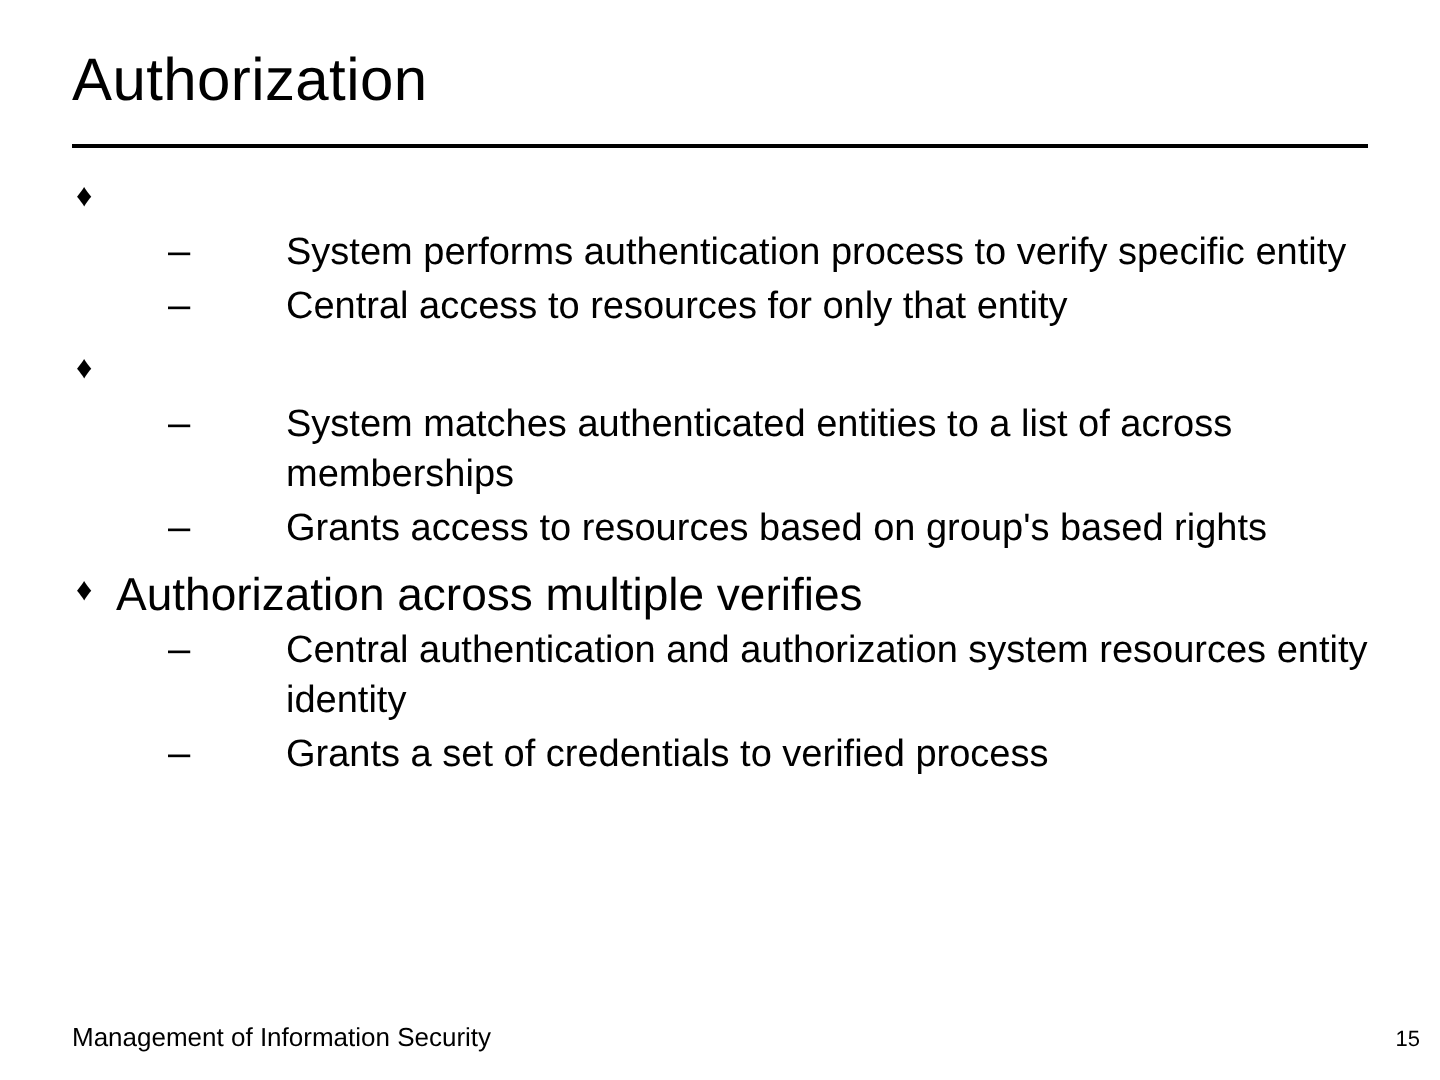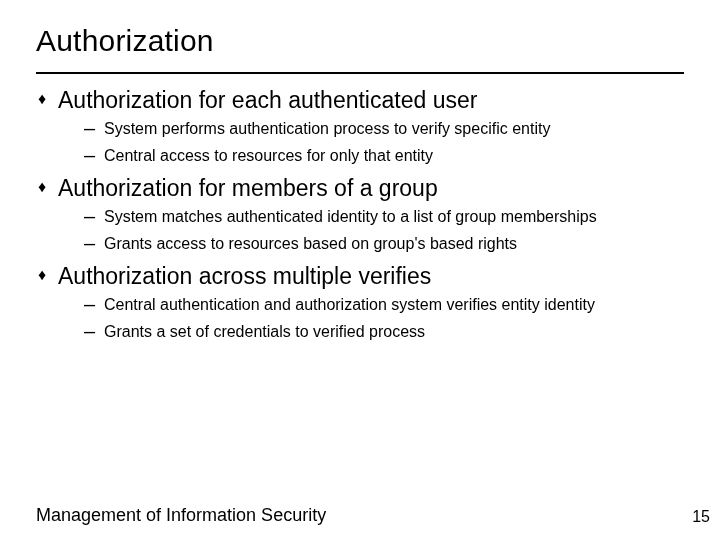--- a/index.html
+++ b/index.html
@@ -7,71 +7,69 @@
   .slide { width: 720px; height: 540px; position: relative; padding: 24px 36px 0 36px; }
   .title { font-size: 30px; font-weight: 400; letter-spacing: 0.2px; }
   .rule { border: none; border-top: 2px solid #000; margin-top: 14px; margin-bottom: 12px; }
   .content { padding-left: 2px; }
   .top-item { display: flex; align-items: flex-start; margin-top: 6px; }
   .diamond { font-size: 16px; line-height: 26px; width: 20px; flex: none; text-align: left; }
   .top-text { font-size: 23px; line-height: 28px; }
   .sub-list { margin-left: 46px; margin-top: 2px; }
   .sub-item { display: flex; align-items: flex-start; margin-top: 2px; }
   .dash { font-size: 20px; line-height: 25px; width: 20px; flex: none; }
-  .sub-text { font-size: 16px; line-height: 25px; }
-  .footer-left { position: absolute; left: 36px; bottom: 14px; font-size: 18px; }
-  .footer-right { position: absolute; right: 10px; bottom: 14px; font-size: 16px; }
+  .sub-text { font-size: 19px; line-height: 25px; margin-left: 39px; }
+  .footer-left { position: absolute; left: 36px; bottom: 14px; font-size: 13px; }
+  .footer-right { position: absolute; right: 10px; bottom: 14px; font-size: 11px; }
 </style>
 </head>
 <body>
 
 <div class="slide">
   <div class="title">Authorization</div>
   <hr class="rule">
 
   <div class="content">
 
     <div class="top-item">
       <span class="diamond">♦</span>
-      <span class="top-text">Authorization for each authenticated user</span>
     </div>
     <div class="sub-list">
       <div class="sub-item">
         <span class="dash">–</span>
         <span class="sub-text">System performs authentication process to verify specific entity</span>
       </div>
       <div class="sub-item">
         <span class="dash">–</span>
         <span class="sub-text">Central access to resources for only that entity</span>
       </div>
     </div>
 
     <div class="top-item">
       <span class="diamond">♦</span>
-      <span class="top-text">Authorization for members of a group</span>
     </div>
     <div class="sub-list">
       <div class="sub-item">
         <span class="dash">–</span>
-        <span class="sub-text">System matches authenticated identity to a list of group memberships</span>
+        <span class="sub-text">System matches authenticated entities to a list of across memberships</span>
       </div>
       <div class="sub-item">
         <span class="dash">–</span>
         <span class="sub-text">Grants access to resources based on group's based rights</span>
       </div>
     </div>
 
     <div class="top-item">
       <span class="diamond">♦</span>
       <span class="top-text">Authorization across multiple verifies</span>
     </div>
     <div class="sub-list">
       <div class="sub-item">
         <span class="dash">–</span>
-        <span class="sub-text">Central authentication and authorization system verifies entity identity</span>
+        <span class="sub-text">Central authentication and authorization system resources entity identity</span>
       </div>
       <div class="sub-item">
         <span class="dash">–</span>
         <span class="sub-text">Grants a set of credentials to verified process</span>
       </div>
     </div>
 
   </div>
 
   <div class="footer-left">Management of Information Security</div>

